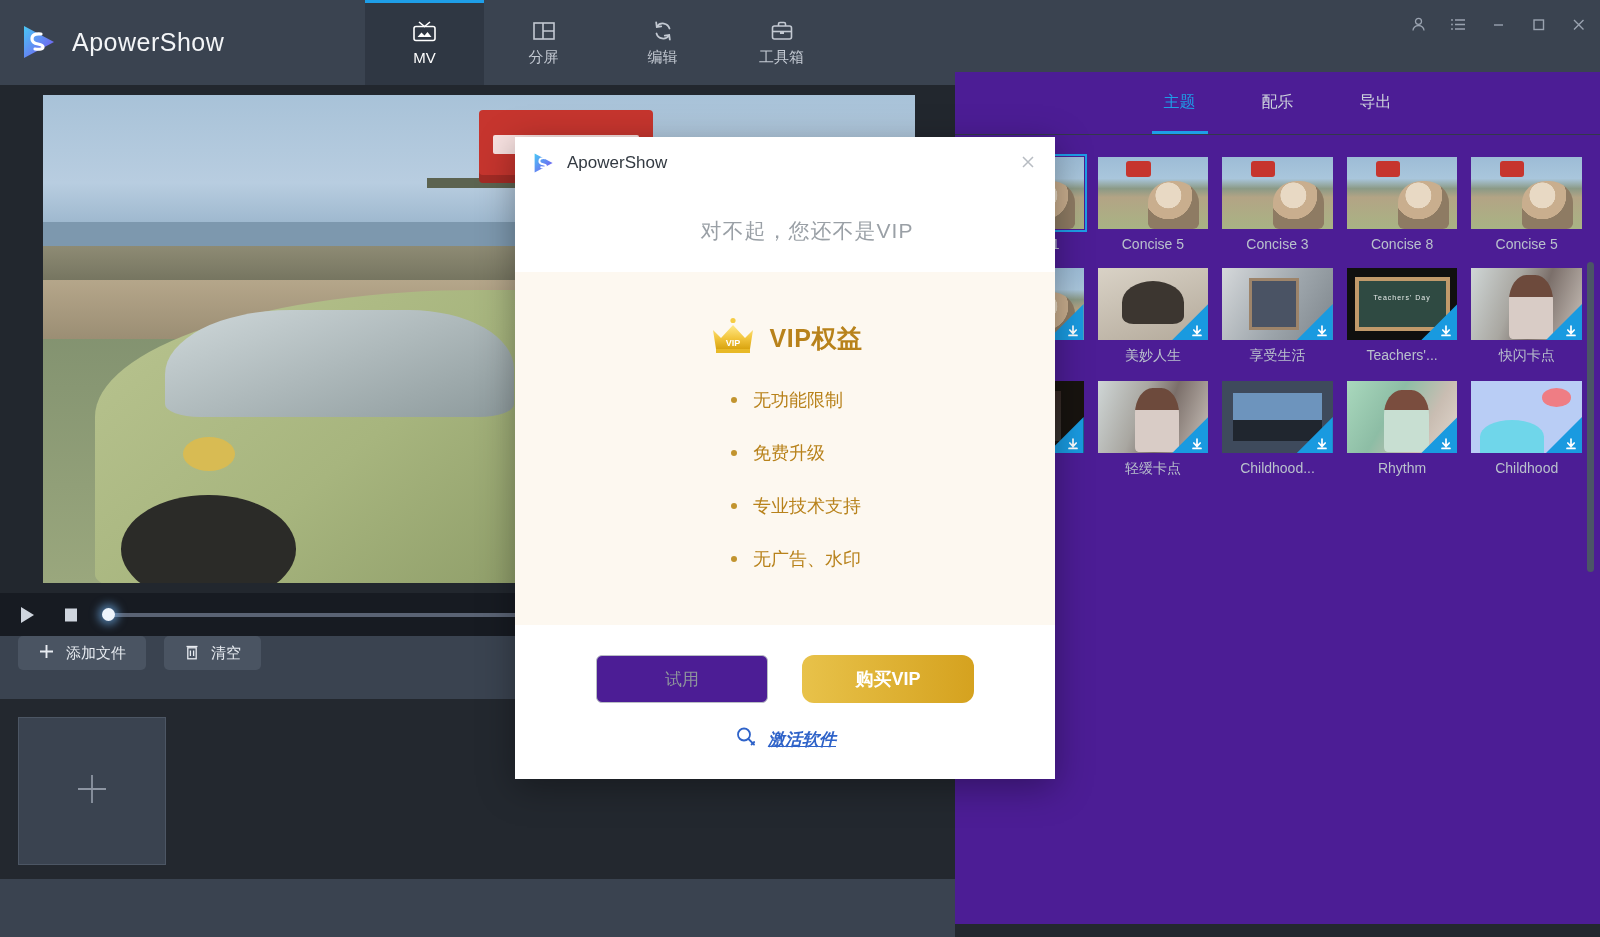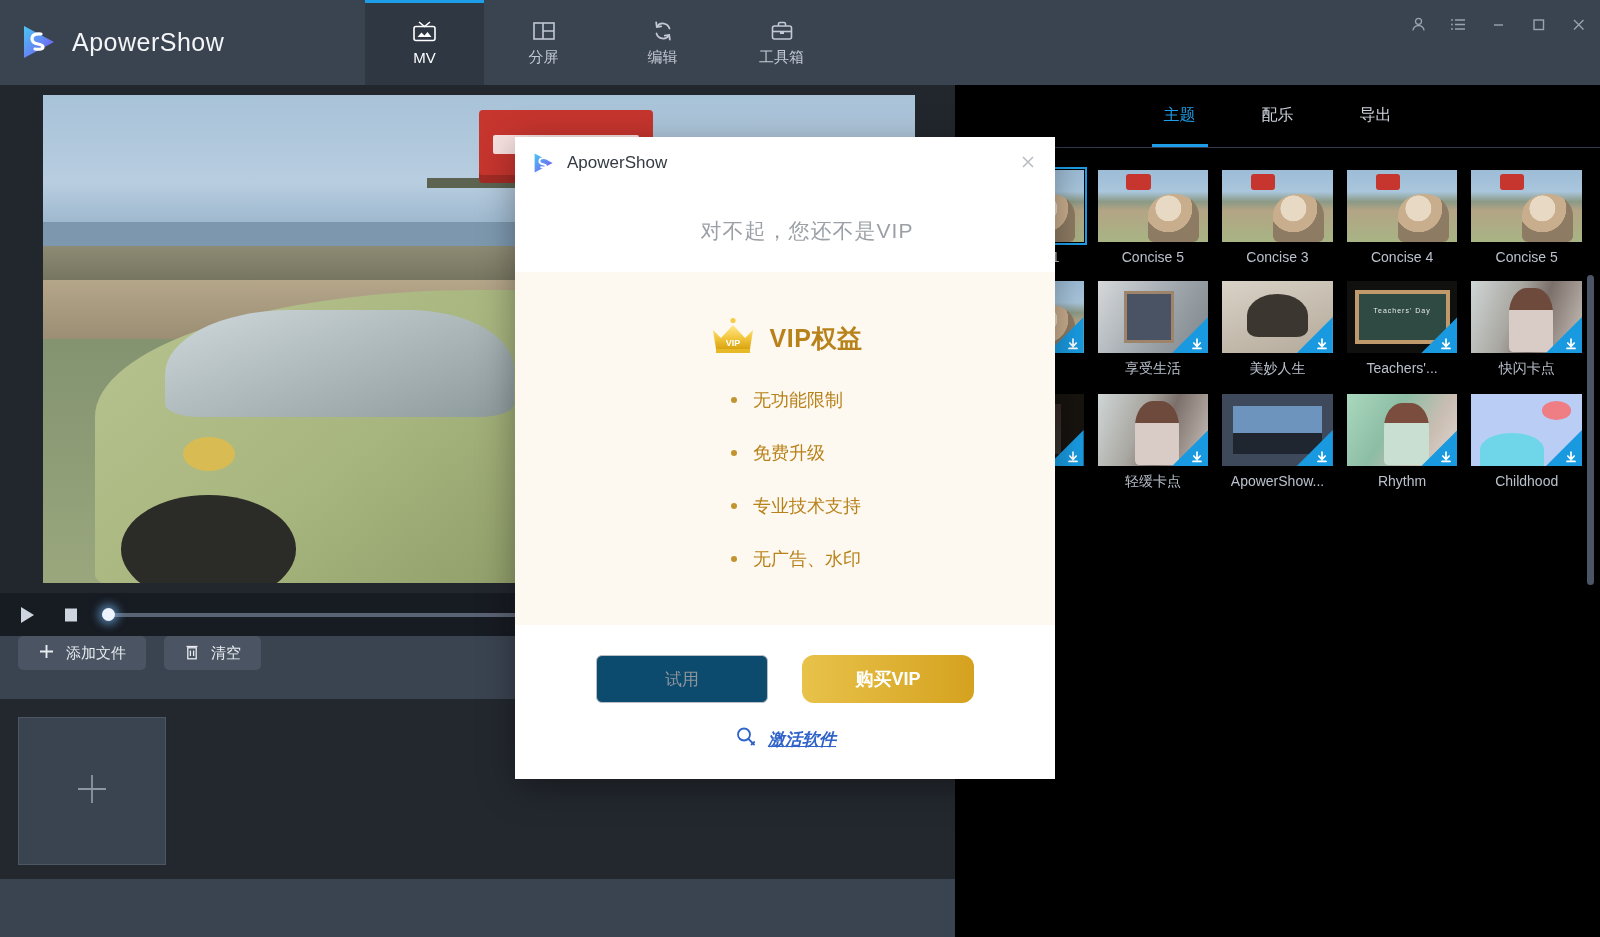--- a/index.html
+++ b/index.html
@@ -121,22 +121,22 @@
     width:148px; height:148px; background:#3a4350;
     border:1px solid #4c5664; display:flex; align-items:center; justify-content:center;
     cursor:pointer;
   }
   .statusbar {
     position:absolute; left:0; top:879px; width:955px; height:58px; background:#3a4350;
   }
 
   
   .rpanel {
-    position:absolute; left:955px; top:85px; width:645px; height:852px;
-    background:#000000;
+    position:absolute; left:955px; top:72px; width:645px; height:852px;
+    background:#4c1d95;
   }
   .rtabs { height:62px; display:flex; justify-content:center; gap:42px; padding-top:20px; }
   .rtab { position:relative; padding:0 12px 14px; color:#cdd3dc; font-size:16px; cursor:pointer; }
   .rtab.active { color:#1e9ee8; }
   .rtab.active::after {
     content:""; position:absolute; left:0; right:0; bottom:0; height:3px; background:#1e9ee8;
   }
   .rdivider { height:1px; background:#33394a; }
 
   .grid {
@@ -245,21 +245,21 @@
     content:""; position:absolute; left:0; top:9px; width:6px; height:6px;
     border-radius:50%; background:#c2942f;
   }
   .mfoot {
     background:#ffffff; padding:30px 0 26px;
     display:flex; flex-direction:column; align-items:center;
   }
   .btnrow { display:flex; gap:34px; margin-bottom:22px; }
   .btn-trial {
     width:172px; height:48px; border:1px solid #b9bec4; border-radius:6px;
-    background:#0c4a6e; color:#8e959c; font-size:17px; cursor:pointer;
+    background:#4c1d95; color:#8e959c; font-size:17px; cursor:pointer;
     display:flex; align-items:center; justify-content:center;
     font-family:"Liberation Sans", sans-serif;
   }
   .btn-buy {
     width:172px; height:48px; border:none; border-radius:12px;
     background:linear-gradient(to right,#e8c24a,#d5a21f); color:#ffffff;
     font-size:18px; font-weight:bold; cursor:pointer;
     display:flex; align-items:center; justify-content:center;
     font-family:"Liberation Sans", sans-serif;
   }
@@ -470,60 +470,60 @@
         <div class="tpl">
           <div class="tpl-thumb">
             <div class="art-beach"></div>
           </div>
           <div class="tpl-name">Concise 3</div>
         </div>
         <div class="tpl">
           <div class="tpl-thumb">
             <div class="art-beach"></div>
           </div>
-          <div class="tpl-name">Concise 4</div>
+          <div class="tpl-name">Concise 8</div>
         </div>
         <div class="tpl">
           <div class="tpl-thumb">
             <div class="art-beach"></div>
           </div>
           <div class="tpl-name">Concise 5</div>
         </div>
         <div class="tpl">
           <div class="tpl-thumb">
             <div class="art-beach"></div>
             <div class="dlbadge">
               <svg width="14" height="14" viewBox="0 0 14 14" stroke="#ffffff" stroke-width="1.7" fill="none" stroke-linecap="round">
                 <path d="M7 2 V9 M3.8 6 L7 9.4 L10.2 6 M3 11.4 H11"></path>
               </svg>
             </div>
           </div>
           <div class="tpl-name">驻</div>
         </div>
         <div class="tpl">
           <div class="tpl-thumb">
+            <div class="art-hat"></div>
+            <div class="dlbadge">
+              <svg width="14" height="14" viewBox="0 0 14 14" stroke="#ffffff" stroke-width="1.7" fill="none" stroke-linecap="round">
+                <path d="M7 2 V9 M3.8 6 L7 9.4 L10.2 6 M3 11.4 H11"></path>
+              </svg>
+            </div>
+          </div>
+          <div class="tpl-name">美妙人生</div>
+        </div>
+        <div class="tpl">
+          <div class="tpl-thumb">
             <div class="art-room"></div>
             <div class="dlbadge">
               <svg width="14" height="14" viewBox="0 0 14 14" stroke="#ffffff" stroke-width="1.7" fill="none" stroke-linecap="round">
                 <path d="M7 2 V9 M3.8 6 L7 9.4 L10.2 6 M3 11.4 H11"></path>
               </svg>
             </div>
           </div>
           <div class="tpl-name">享受生活</div>
-        </div>
-        <div class="tpl">
-          <div class="tpl-thumb">
-            <div class="art-hat"></div>
-            <div class="dlbadge">
-              <svg width="14" height="14" viewBox="0 0 14 14" stroke="#ffffff" stroke-width="1.7" fill="none" stroke-linecap="round">
-                <path d="M7 2 V9 M3.8 6 L7 9.4 L10.2 6 M3 11.4 H11"></path>
-              </svg>
-            </div>
-          </div>
-          <div class="tpl-name">美妙人生</div>
         </div>
         <div class="tpl">
           <div class="tpl-thumb">
             <div class="art-board"></div>
             <div class="art-board-text">Teachers'  Day</div>
             <div class="dlbadge">
               <svg width="14" height="14" viewBox="0 0 14 14" stroke="#ffffff" stroke-width="1.7" fill="none" stroke-linecap="round">
                 <path d="M7 2 V9 M3.8 6 L7 9.4 L10.2 6 M3 11.4 H11"></path>
               </svg>
             </div>
@@ -565,21 +565,21 @@
         </div>
         <div class="tpl">
           <div class="tpl-thumb">
             <div class="art-grad"></div>
             <div class="dlbadge">
               <svg width="14" height="14" viewBox="0 0 14 14" stroke="#ffffff" stroke-width="1.7" fill="none" stroke-linecap="round">
                 <path d="M7 2 V9 M3.8 6 L7 9.4 L10.2 6 M3 11.4 H11"></path>
               </svg>
             </div>
           </div>
-          <div class="tpl-name">ApowerShow...</div>
+          <div class="tpl-name">Childhood...</div>
         </div>
         <div class="tpl">
           <div class="tpl-thumb">
             <div class="art-mint"></div>
             <div class="dlbadge">
               <svg width="14" height="14" viewBox="0 0 14 14" stroke="#ffffff" stroke-width="1.7" fill="none" stroke-linecap="round">
                 <path d="M7 2 V9 M3.8 6 L7 9.4 L10.2 6 M3 11.4 H11"></path>
               </svg>
             </div>
           </div>

